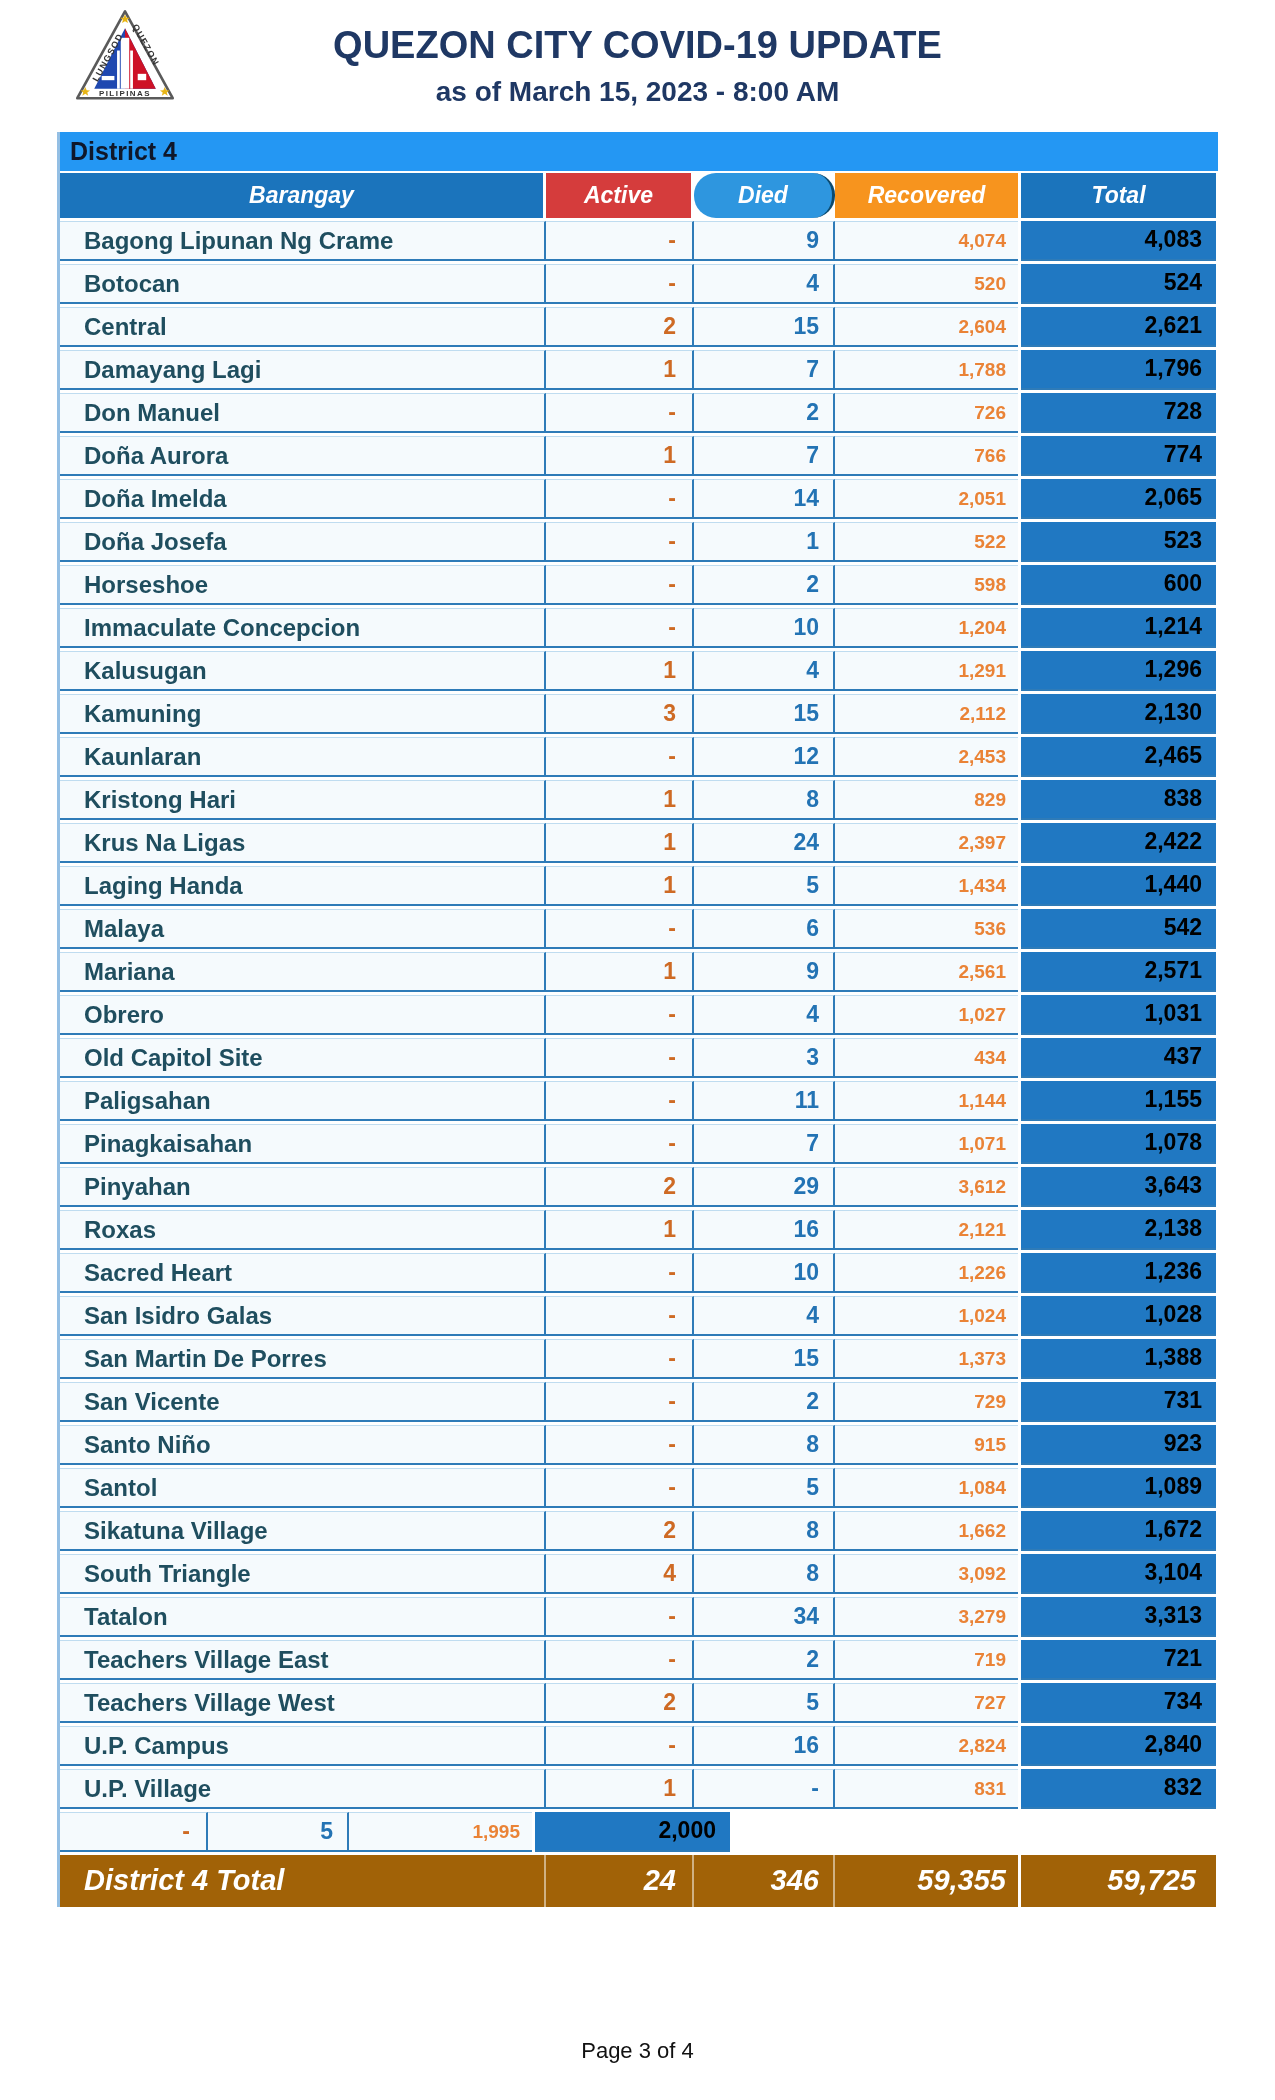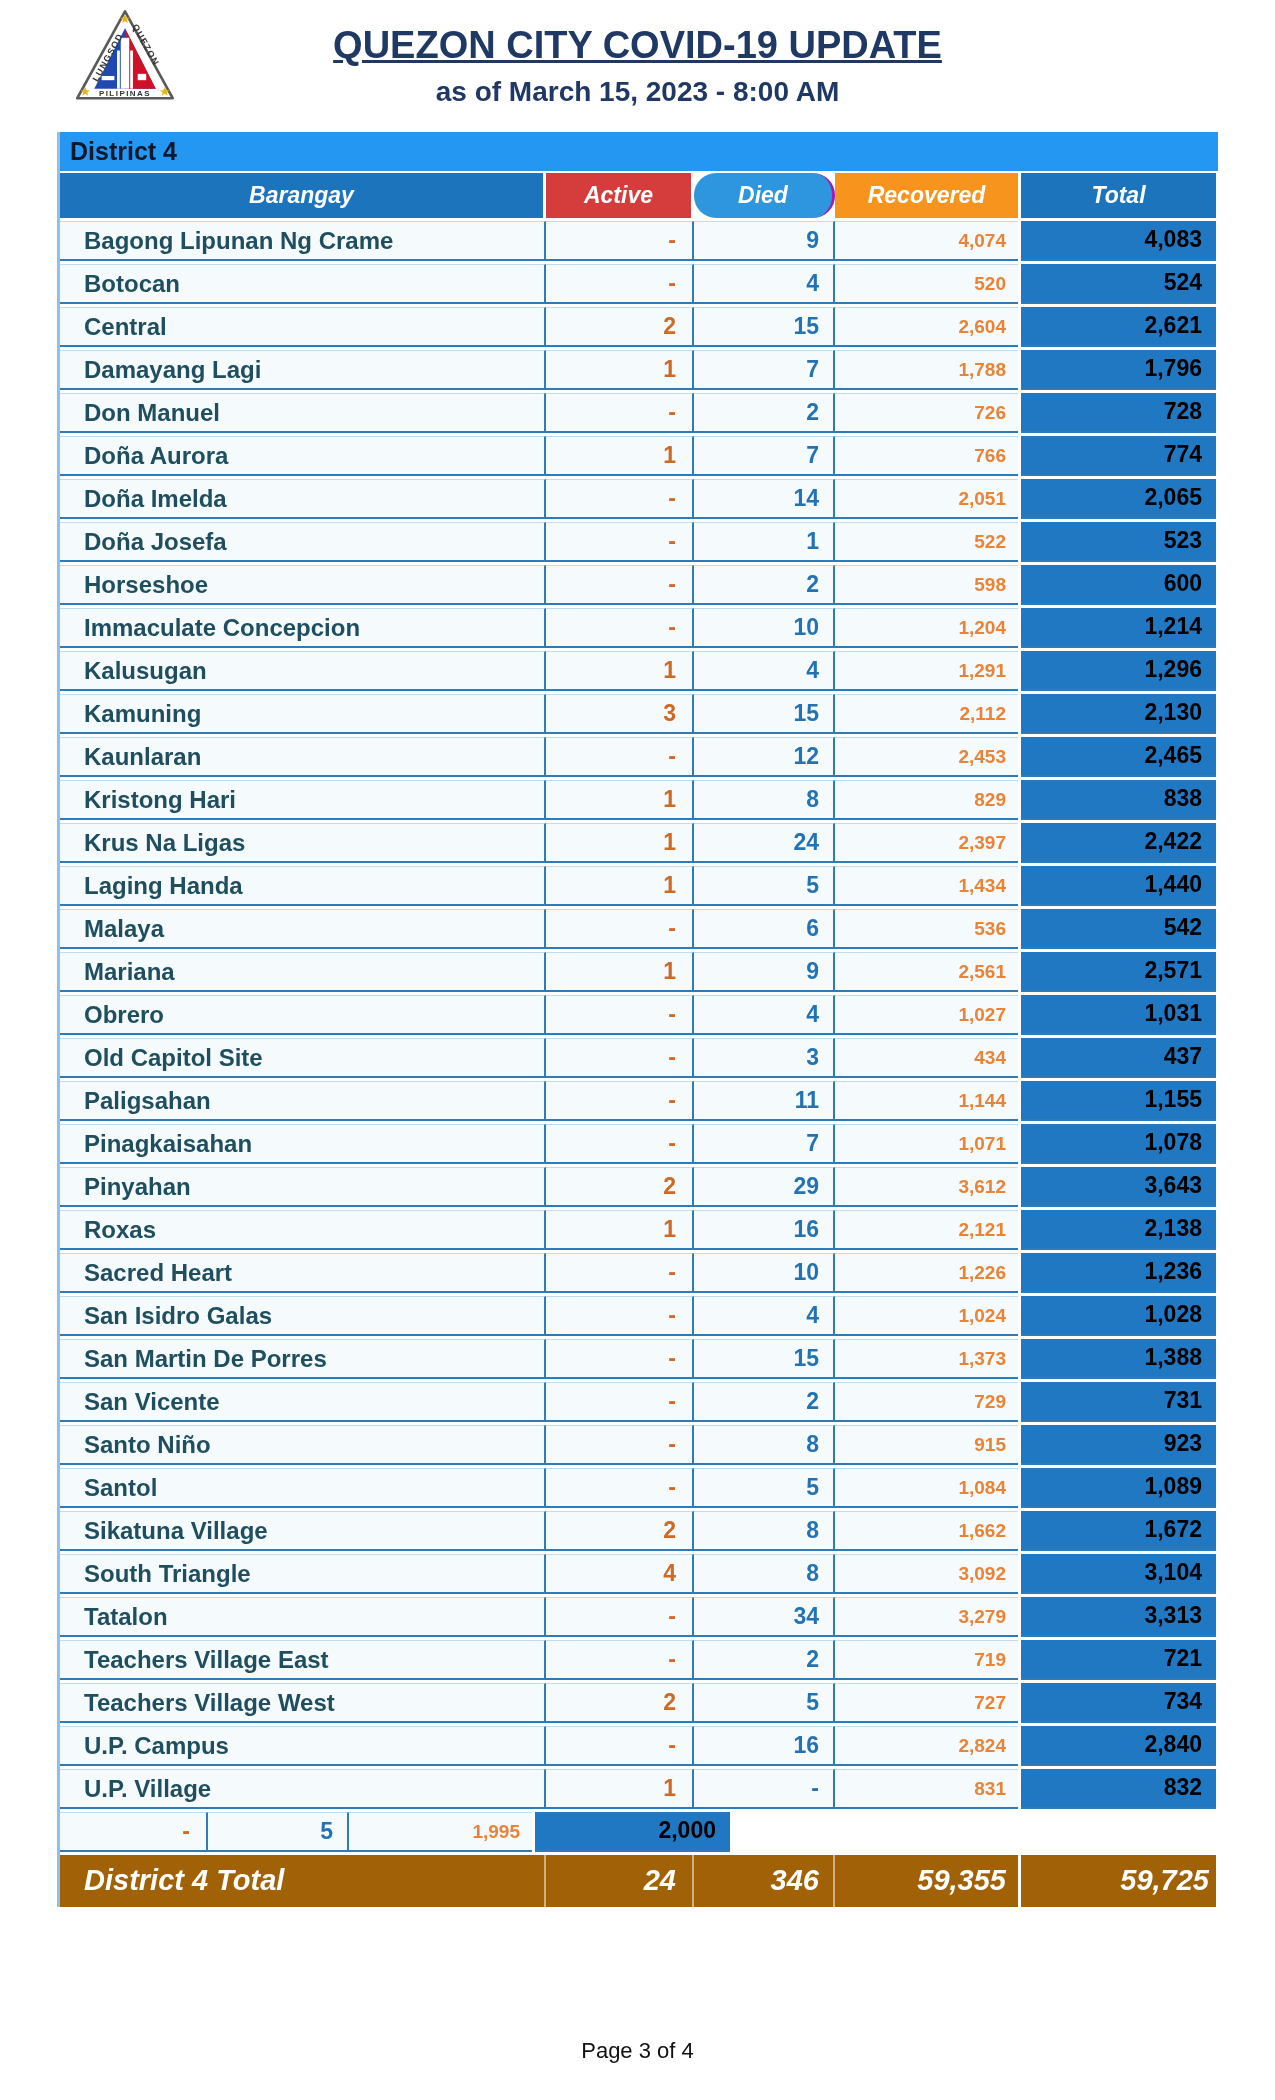--- a/index.html
+++ b/index.html
@@ -4,21 +4,21 @@
 <style>
   html,body{margin:0;padding:0;background:#fff;}
   .page{
     position:relative;width:1275px;height:2100px;background:#ffffff;overflow:hidden;
     font-family:"Liberation Sans",sans-serif;
   }
   
   .logo{position:absolute;left:72px;top:6px;width:106px;height:106px;}
   .title{
     position:absolute;left:0;top:24px;width:100%;text-align:center;
-    font-size:38px;font-weight:bold;color:#1F3864;letter-spacing:0px;text-decoration:underline;
+    font-size:38px;font-weight:bold;color:#1F3864;letter-spacing:0px;
   }
   .subtitle{
     position:absolute;left:0;top:76px;width:100%;text-align:center;
     font-size:28px;font-weight:bold;color:#1F3864;
   }
   
   .table-wrap{
     position:absolute;left:57px;top:132px;width:1158px;
     border-left:3px solid #94BFE4;
   }
@@ -27,21 +27,21 @@
     font-size:25px;font-weight:bold;line-height:39px;padding-left:10px;
     box-sizing:border-box;margin-bottom:2px;
   }
   .head-row{display:flex;height:45px;margin-bottom:3px;}
   .hcell{
     box-sizing:border-box;height:45px;line-height:45px;text-align:center;
     color:#fff;font-size:23px;font-weight:bold;font-style:italic;
   }
   .h-name{width:486px;background:#1B74BC;border-right:3px solid #fff;}
   .h-active{width:148px;background:#D53C3C;border-right:3px solid #fff;}
-  .h-died{width:141px;background:#2E96DF;border-right:3px solid #a21caf;border-radius:22px;}
+  .h-died{width:141px;background:#2E96DF;border-right:3px solid #0c4a6e;border-radius:22px;}
   .h-recovered{width:183px;background:#F7941E;margin-right:3px;}
   .h-total{width:195px;background:#1B74BC;}
   
   .trow{display:flex;margin-bottom:3px;}
   .cell{
     box-sizing:border-box;height:40px;line-height:37px;
     font-weight:bold;border-bottom:2px solid #2E7BB8;
     background:#F5FAFD;white-space:nowrap;overflow:hidden;
   }
   .c-name{width:486px;color:#1F4E5F;font-size:24px;padding-left:24px;
@@ -57,21 +57,21 @@
   
   .total-row{display:flex;height:52px;}
   .tcell{
     box-sizing:border-box;height:52px;line-height:50px;background:#a16207;
     color:#fff;font-weight:bold;font-style:italic;font-size:29px;white-space:nowrap;
   }
   .t-name{width:486px;padding-left:24px;border-right:2px solid rgba(255,255,255,.5);}
   .t-active{width:148px;text-align:right;padding-right:16px;border-right:2px solid rgba(255,255,255,.5);}
   .t-died{width:141px;text-align:right;padding-right:14px;border-right:2px solid rgba(255,255,255,.5);padding-left:13px;}
   .t-recovered{width:183px;text-align:right;padding-right:12px;margin-right:3px;}
-  .t-total{width:195px;text-align:right;padding-right:7px;}
+  .t-total{width:195px;text-align:right;padding-right:20px;}
   
   .footer{
     position:absolute;left:0;top:2038px;width:100%;text-align:center;
     font-size:22px;color:#111111;font-weight:normal;
   }
 </style>
 </head>
 <body>
 
 <div class="page">

